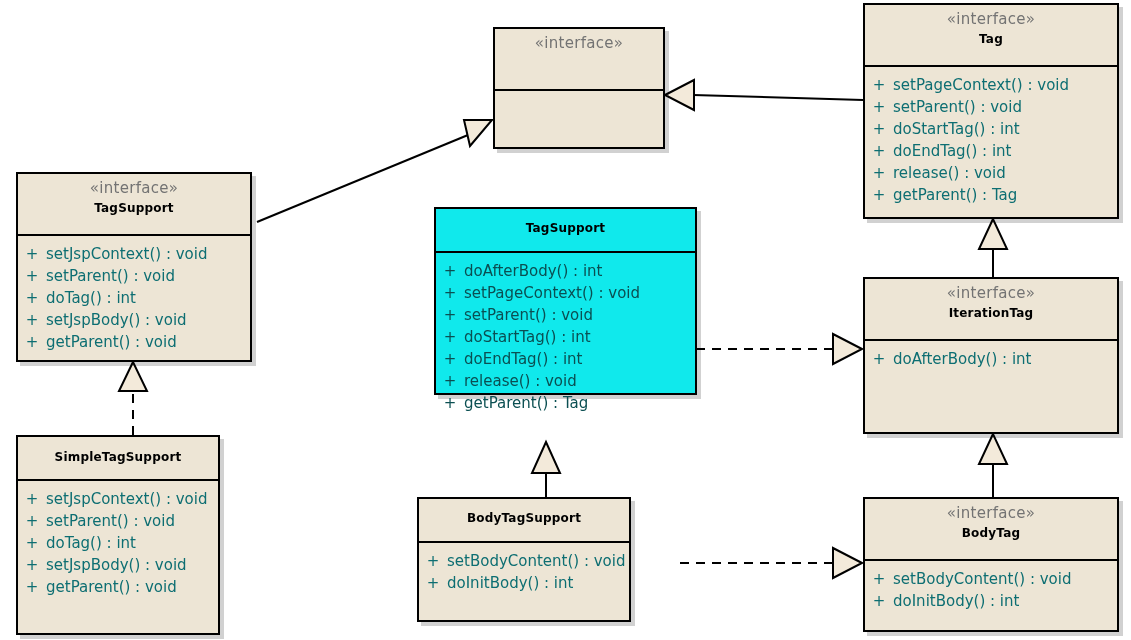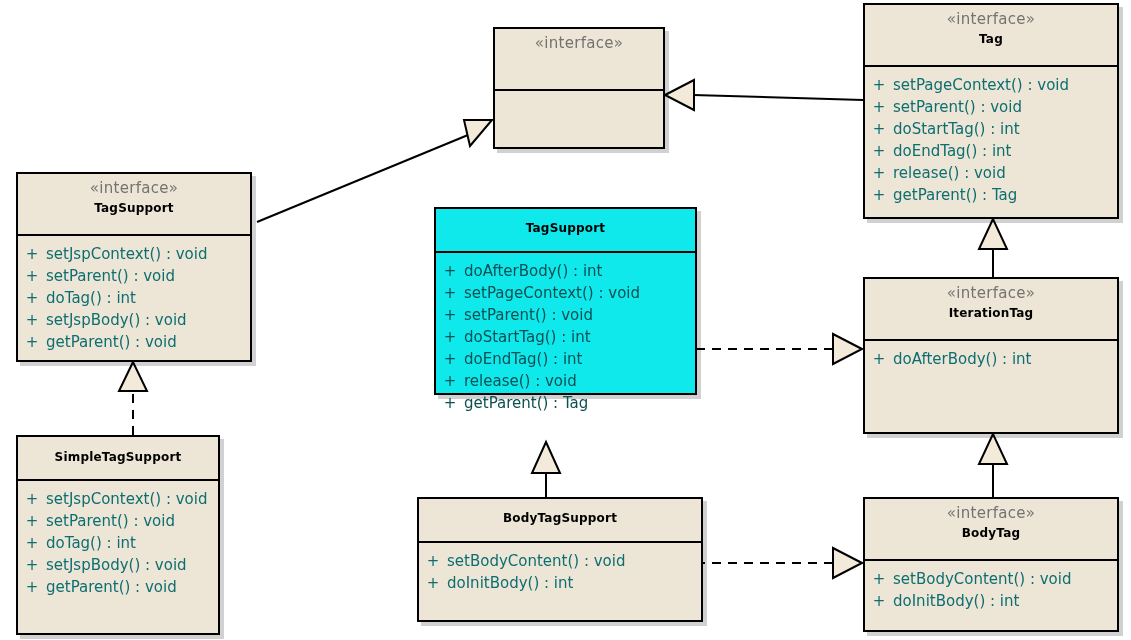--- a/index.html
+++ b/index.html
@@ -279,21 +279,21 @@
       <span class="classname">IterationTag</span>
     </div>
     <div class="members">
       <div class="member">
         <span class="vis">+</span>
         <span class="sig">doAfterBody() : int</span>
       </div>
     </div>
   </div>
 
-  <div class="uml-box" style="left:417px; top:497px; width:286px; height:125px;">
+  <div class="uml-box" style="left:417px; top:497px; width:214px; height:125px;">
     <div class="box-header" style="height:44px; padding-top:9px;">
       <span class="classname">BodyTagSupport</span>
     </div>
     <div class="members">
       <div class="member">
         <span class="vis">+</span>
         <span class="sig">setBodyContent() : void</span>
       </div>
       <div class="member">
         <span class="vis">+</span>

